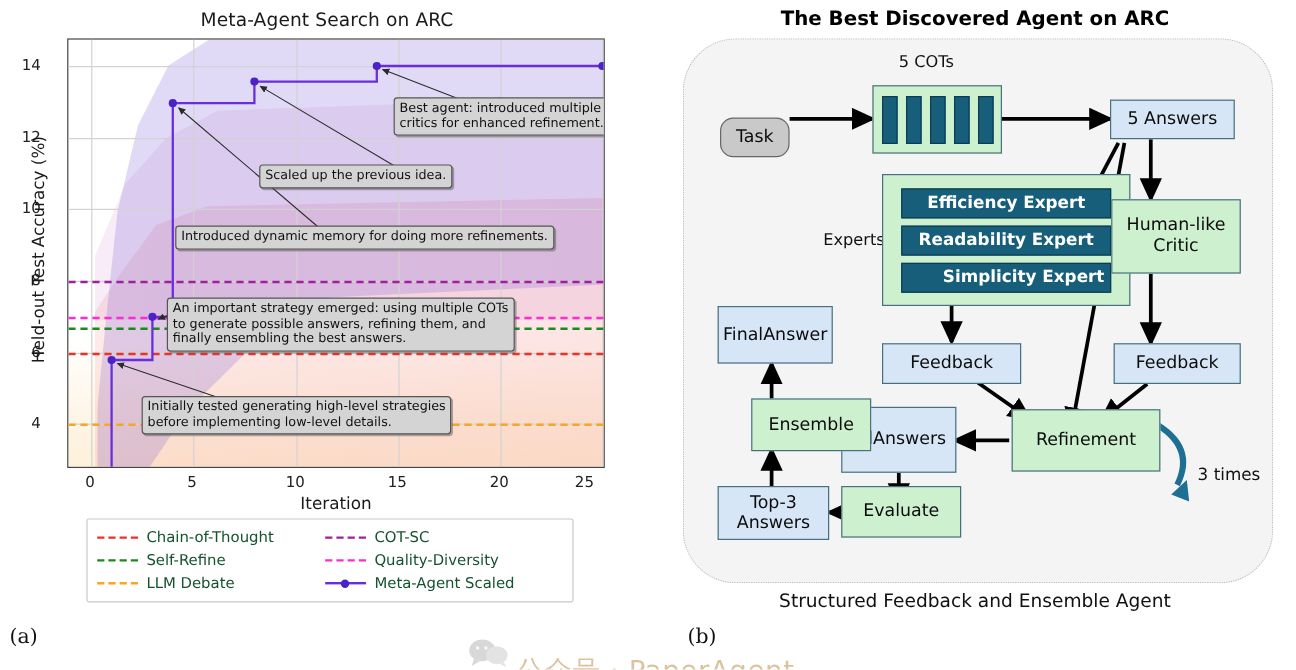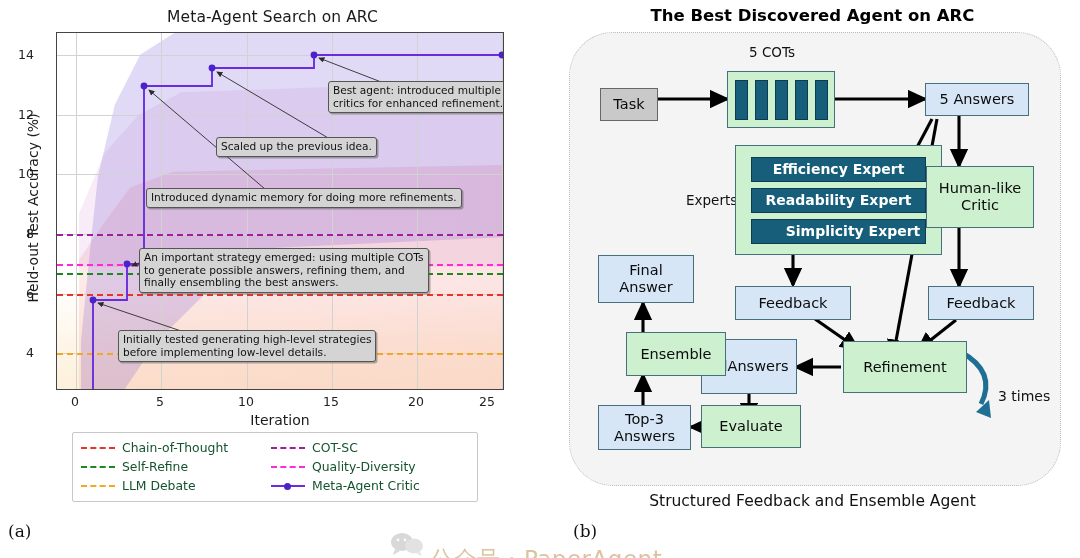--- a/index.html
+++ b/index.html
@@ -197,21 +197,21 @@
       <div class="leg-item">
         <span class="leg-dash" style="border-top-color:#ff2ad4;"></span>
         <span class="leg-text">Quality-Diversity</span>
       </div>
       <div class="leg-item">
         <span class="leg-dash" style="border-top-color:#f5a623;"></span>
         <span class="leg-text">LLM Debate</span>
       </div>
       <div class="leg-item">
         <span class="leg-solid"></span>
-        <span class="leg-text">Meta-Agent Critic</span>
+        <span class="leg-text">Meta-Agent Scaled</span>
       </div>
     </div>
   </div>
 
   <div id="label-a">(a)</div>
 </div>
 
 <div id="panel-b">
 
   <div id="diagram-title">The Best Discovered Agent on ARC</div>
@@ -252,21 +252,21 @@
 
       <path d="M98,411 L98,375"></path>
 
       <path d="M98,334 L98,303"></path>
     </g>
 
     <path d="M416,352 Q452,372 436,404" stroke="#1f6f94" stroke-width="5" fill="none"></path>
     <path d="M444,400 L431,412 L446,418 z" fill="#1f6f94"></path>
   </svg>
 
-  <div class="nb gray" style="left:55px;top:88px;width:58px;height:33px;">Task</div>
+  <div class="nb gray" style="left:55px;top:98px;width:58px;height:33px;border-radius:11px;">Task</div>
 
   <div class="plain-label" style="left:204px;top:44px;">5 COTs</div>
   <div class="nb green" style="left:182px;top:71px;width:108px;height:57px;gap:7px;">
     <span class="dark" style="width:11px;height:38px;border-width:1px;"></span>
     <span class="dark" style="width:11px;height:38px;border-width:1px;"></span>
     <span class="dark" style="width:11px;height:38px;border-width:1px;"></span>
     <span class="dark" style="width:11px;height:38px;border-width:1px;"></span>
     <span class="dark" style="width:11px;height:38px;border-width:1px;"></span>
   </div>
 
@@ -295,21 +295,21 @@
 
   <div class="nb green" style="left:156px;top:405px;width:100px;height:43px;">Evaluate</div>
 
   <div class="nb blue" style="left:53px;top:405px;width:93px;height:45px;flex-direction:column;">
     <span>Top-3</span>
     <span>Answers</span>
   </div>
 
   <div class="nb green" style="left:49px;top:332px;width:100px;height:44px;margin-left:32px;">Ensemble</div>
 
-  <div class="nb blue" style="left:53px;top:255px;width:96px;height:48px;flex-direction:column;">
+  <div class="nb blue" style="left:53px;top:255px;width:96px;height:48px;">
     <span>Final</span>
     <span>Answer</span>
   </div>
 
   <div class="plain-label" style="left:453px;top:388px;font-size:14px;">3 times</div>
 
   <div id="diagram-caption">Structured Feedback and Ensemble Agent</div>
   <div id="label-b">(b)</div>
 </div>
 

